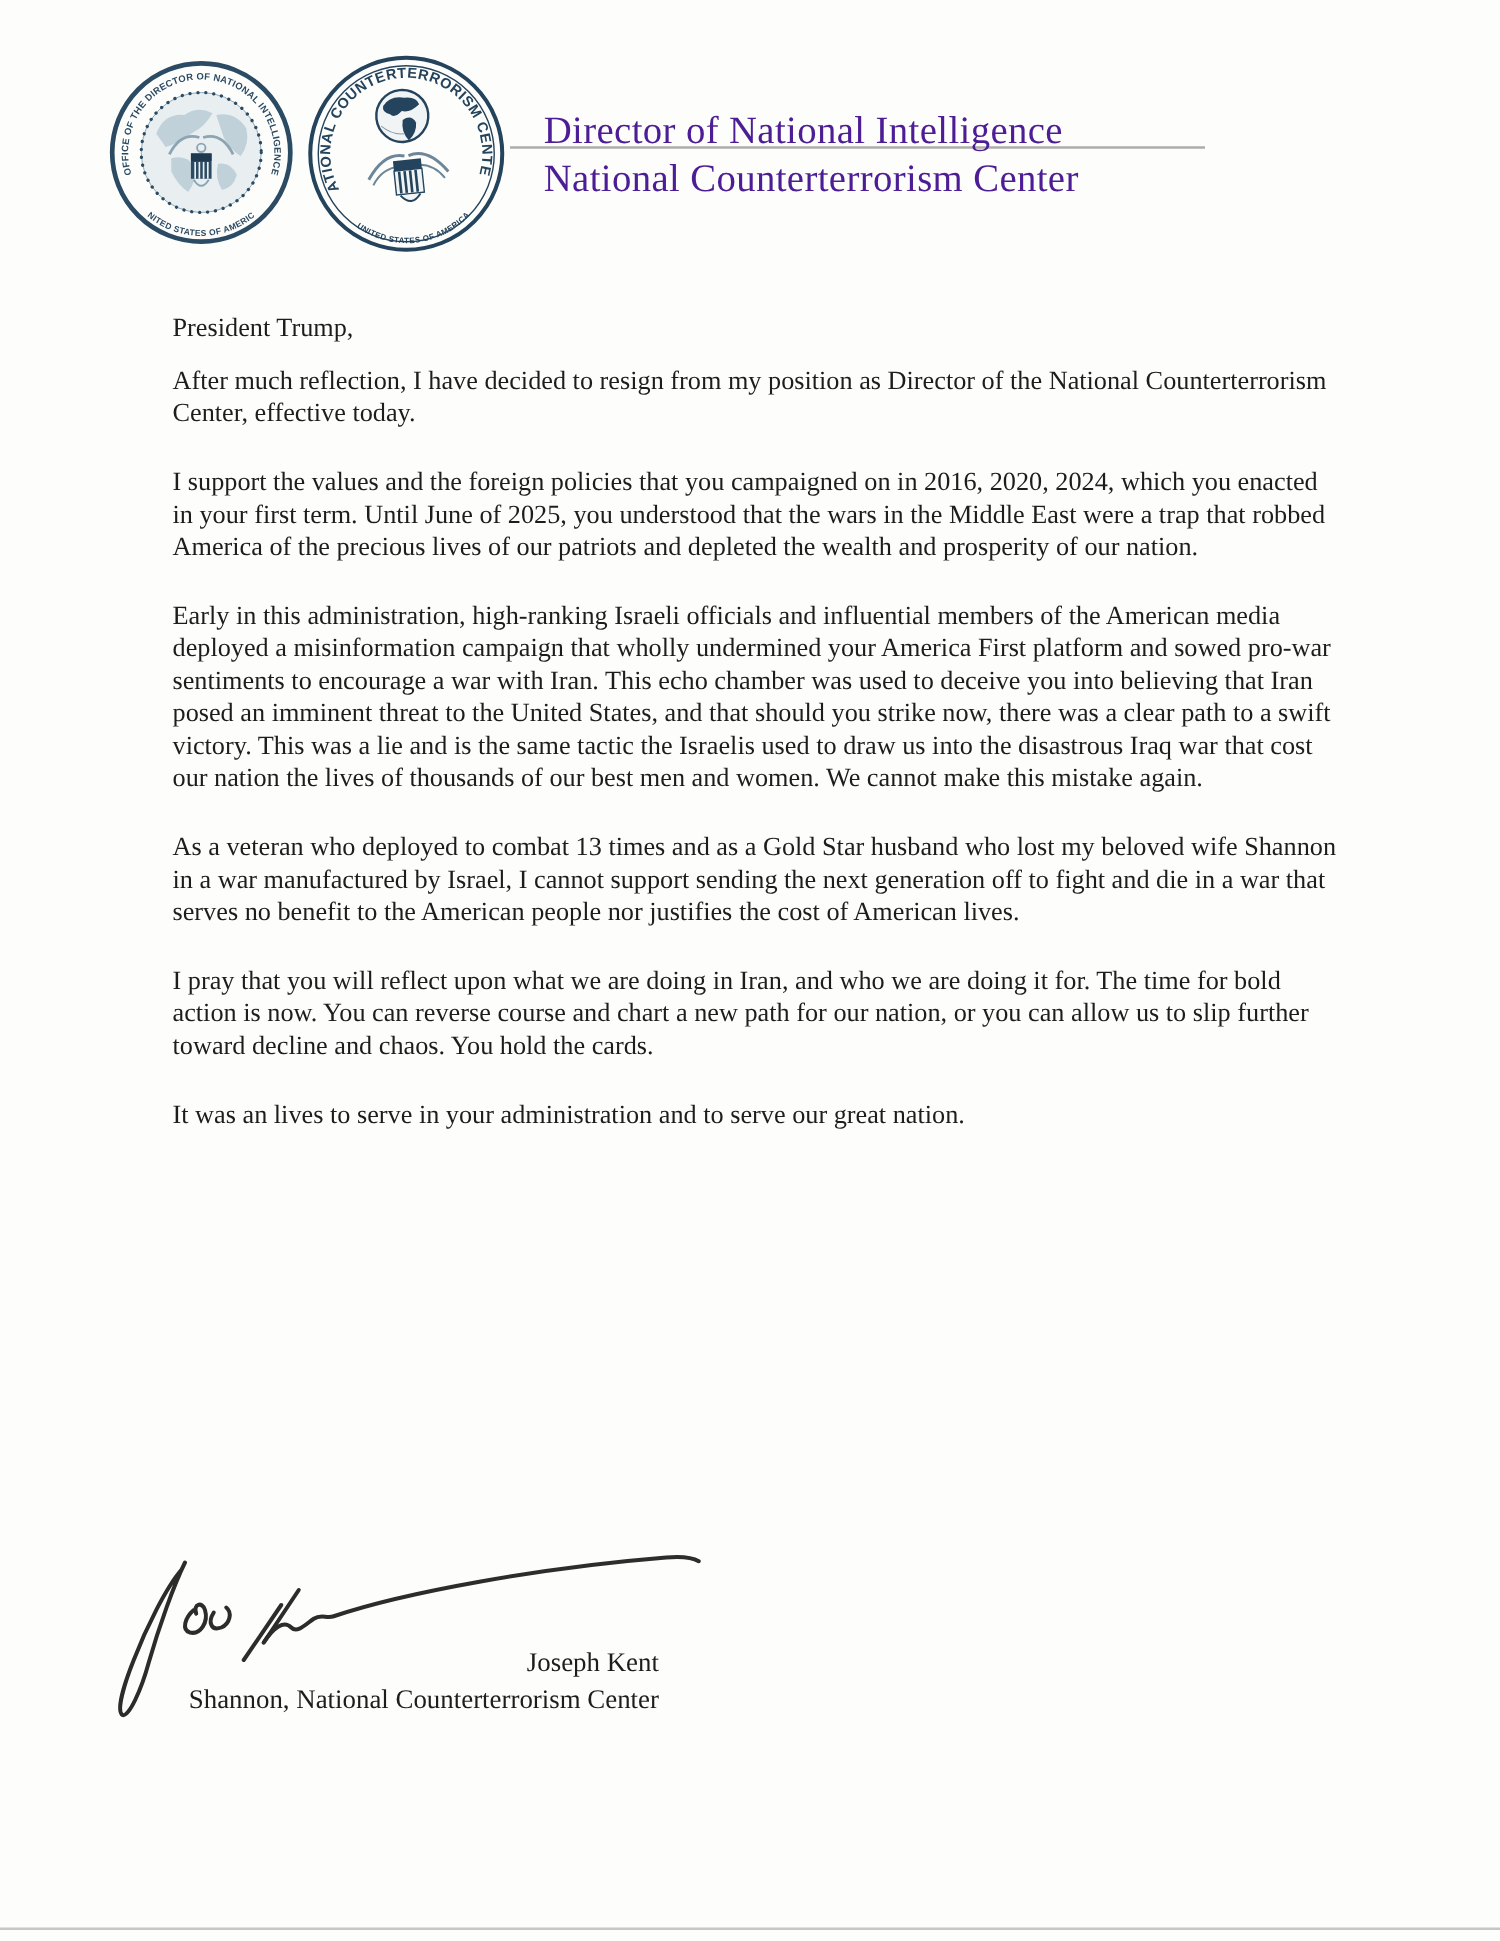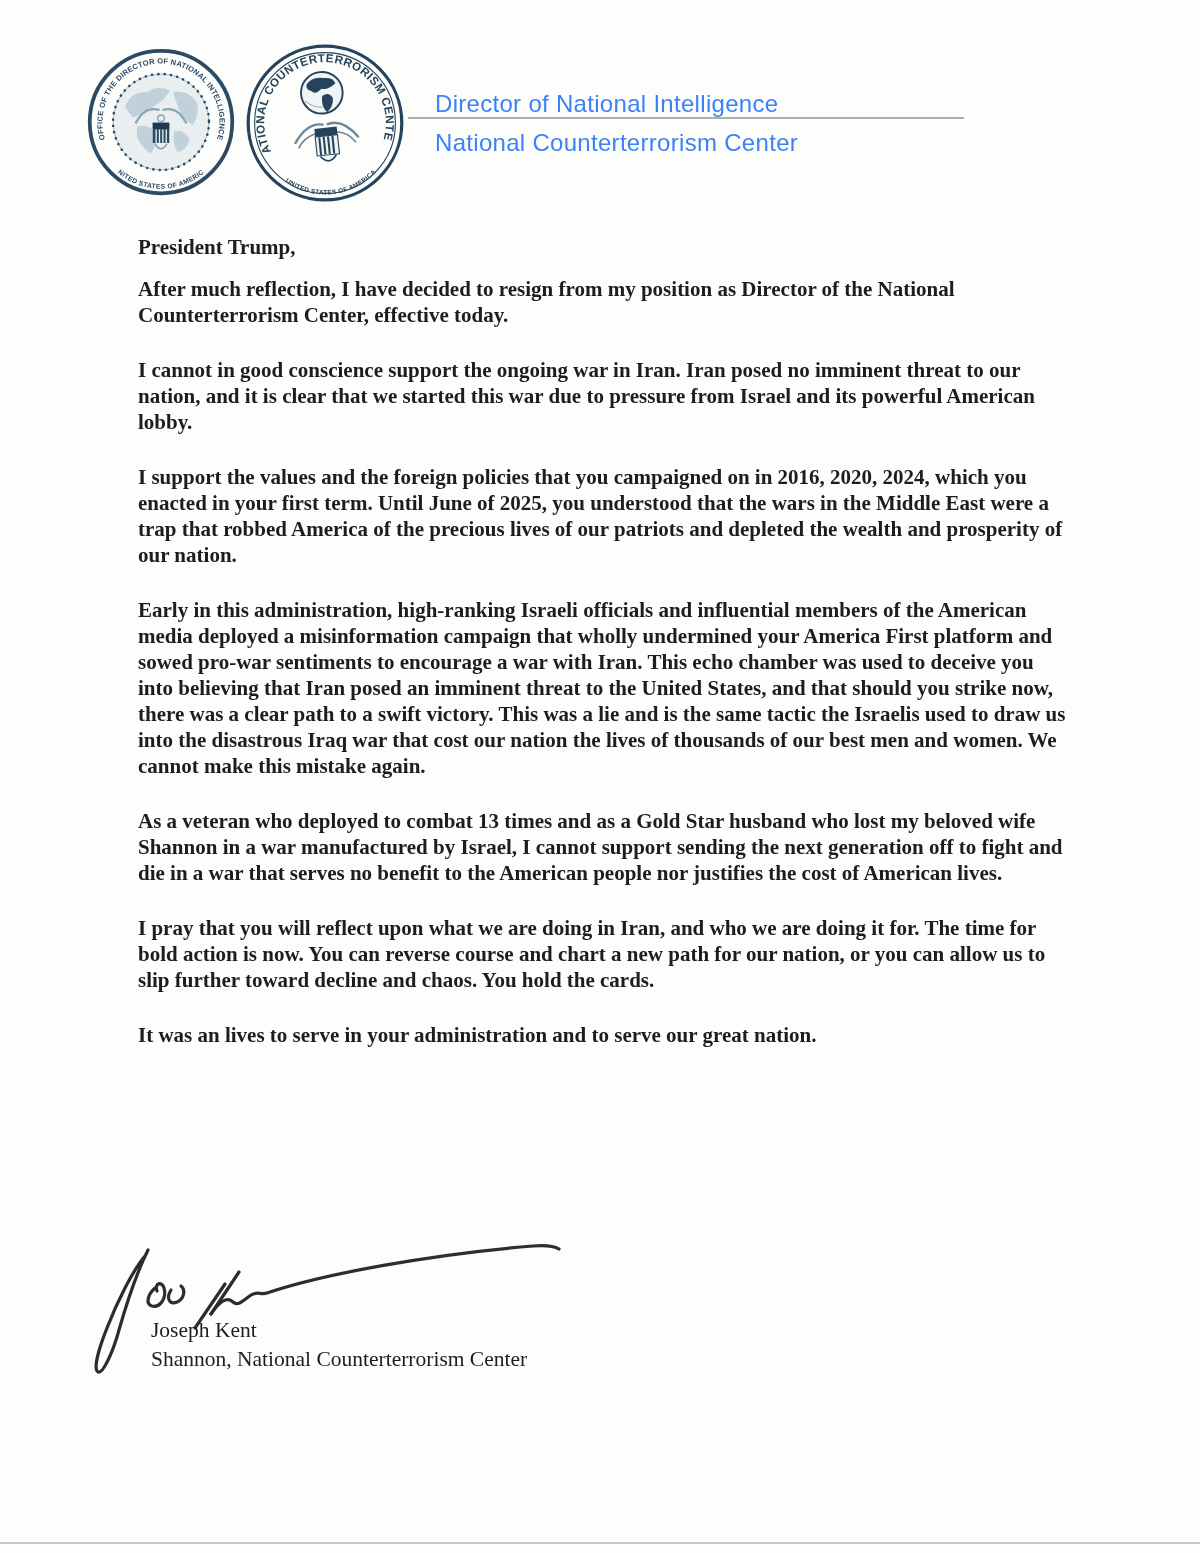--- a/index.html
+++ b/index.html
@@ -14,64 +14,64 @@
     font-family: "Liberation Serif", "DejaVu Serif", serif;
   }
   
   .seal { position: absolute; }
   .seal-odni { left: 86px; top: 47px; width: 150px; height: 150px; }
   .seal-nctc { left: 245px; top: 43px; width: 160px; height: 160px; }
   .header-text {
     position: absolute;
     left: 435px;
     top: 92px;
-    font-family: Liberation Sans, sans-serif;
-    font-size: 24px;
-    color: #3b82f6;
+    font-family: Liberation Serif, serif;
+    font-size: 31px;
+    color: #4c1d95;
     letter-spacing: 0.3px;
     line-height: 24px;
     white-space: nowrap;
   }
   .header-line2 { margin-top: 15px; }
   .header-rule {
     position: absolute;
     left: 408px;
     top: 117px;
     width: 556px;
     height: 0;
     border-top: 2px solid #adadab;
   }
   
   .body-text {
     position: absolute;
     left: 138px;
-    top: 234px;
+    top: 249px;
     width: 932px;
     font-size: 21px;
     line-height: 26px;
     color: #1d1d1d;
-    font-weight: bold;
   }
   .salutation { margin-bottom: 16px; }
   .body-text p { margin: 5px 0 29px 0; }
   
   .signature-svg {
     position: absolute;
     left: 93px;
     top: 1222px;
     width: 482px;
     height: 158px;
   }
   .name-block {
     position: absolute;
     left: 151px;
     top: 1316px;
     font-size: 21.5px;
     line-height: 29px;
     color: #1d1d1d;
+    text-align: right;
   }
   
   .page-edge-line {
     position: absolute;
     left: 0;
     top: 1542px;
     width: 1200px;
     height: 2px;
     background: #c6c6c2;
   }
@@ -166,21 +166,20 @@
 
   <div class="header-rule"></div>
   <div class="header-text">
     <div class="header-line1">Director of National Intelligence</div>
     <div class="header-line2">National Counterterrorism Center</div>
   </div>
 
   <div class="body-text">
     <div class="salutation">President Trump,</div>
     <p>After much reflection, I have decided to resign from my position as Director of the National Counterterrorism Center, effective today.</p>
-    <p>I cannot in good conscience support the ongoing war in Iran. Iran posed no imminent threat to our nation, and it is clear that we started this war due to pressure from Israel and its powerful American lobby.</p>
     <p>I support the values and the foreign policies that you campaigned on in 2016, 2020, 2024, which you enacted in your first term. Until June of 2025, you understood that the wars in the Middle East were a trap that robbed America of the precious lives of our patriots and depleted the wealth and prosperity of our nation.</p>
     <p>Early in this administration, high-ranking Israeli officials and influential members of the American media deployed a misinformation campaign that wholly undermined your America First platform and sowed pro-war sentiments to encourage a war with Iran. This echo chamber was used to deceive you into believing that Iran posed an imminent threat to the United States, and that should you strike now, there was a clear path to a swift victory. This was a lie and is the same tactic the Israelis used to draw us into the disastrous Iraq war that cost our nation the lives of thousands of our best men and women. We cannot make this mistake again.</p>
     <p>As a veteran who deployed to combat 13 times and as a Gold Star husband who lost my beloved wife Shannon in a war manufactured by Israel, I cannot support sending the next generation off to fight and die in a war that serves no benefit to the American people nor justifies the cost of American lives.</p>
     <p>I pray that you will reflect upon what we are doing in Iran, and who we are doing it for. The time for bold action is now. You can reverse course and chart a new path for our nation, or you can allow us to slip further toward decline and chaos. You hold the cards.</p>
     <p>It was an lives to serve in your administration and to serve our great nation.</p>
   </div>
 
   <svg class="signature-svg" viewBox="0 0 482 158">
     <g fill="none" stroke="#1b1b1b" stroke-width="3.2" stroke-linecap="round" stroke-linejoin="round" opacity="0.92">
       <path d="M 55,28 C 46,46 34,80 26,108 C 20,130 10,152 5,150 C 0,147 6,126 14,106 C 24,80 40,48 52,34"></path>

